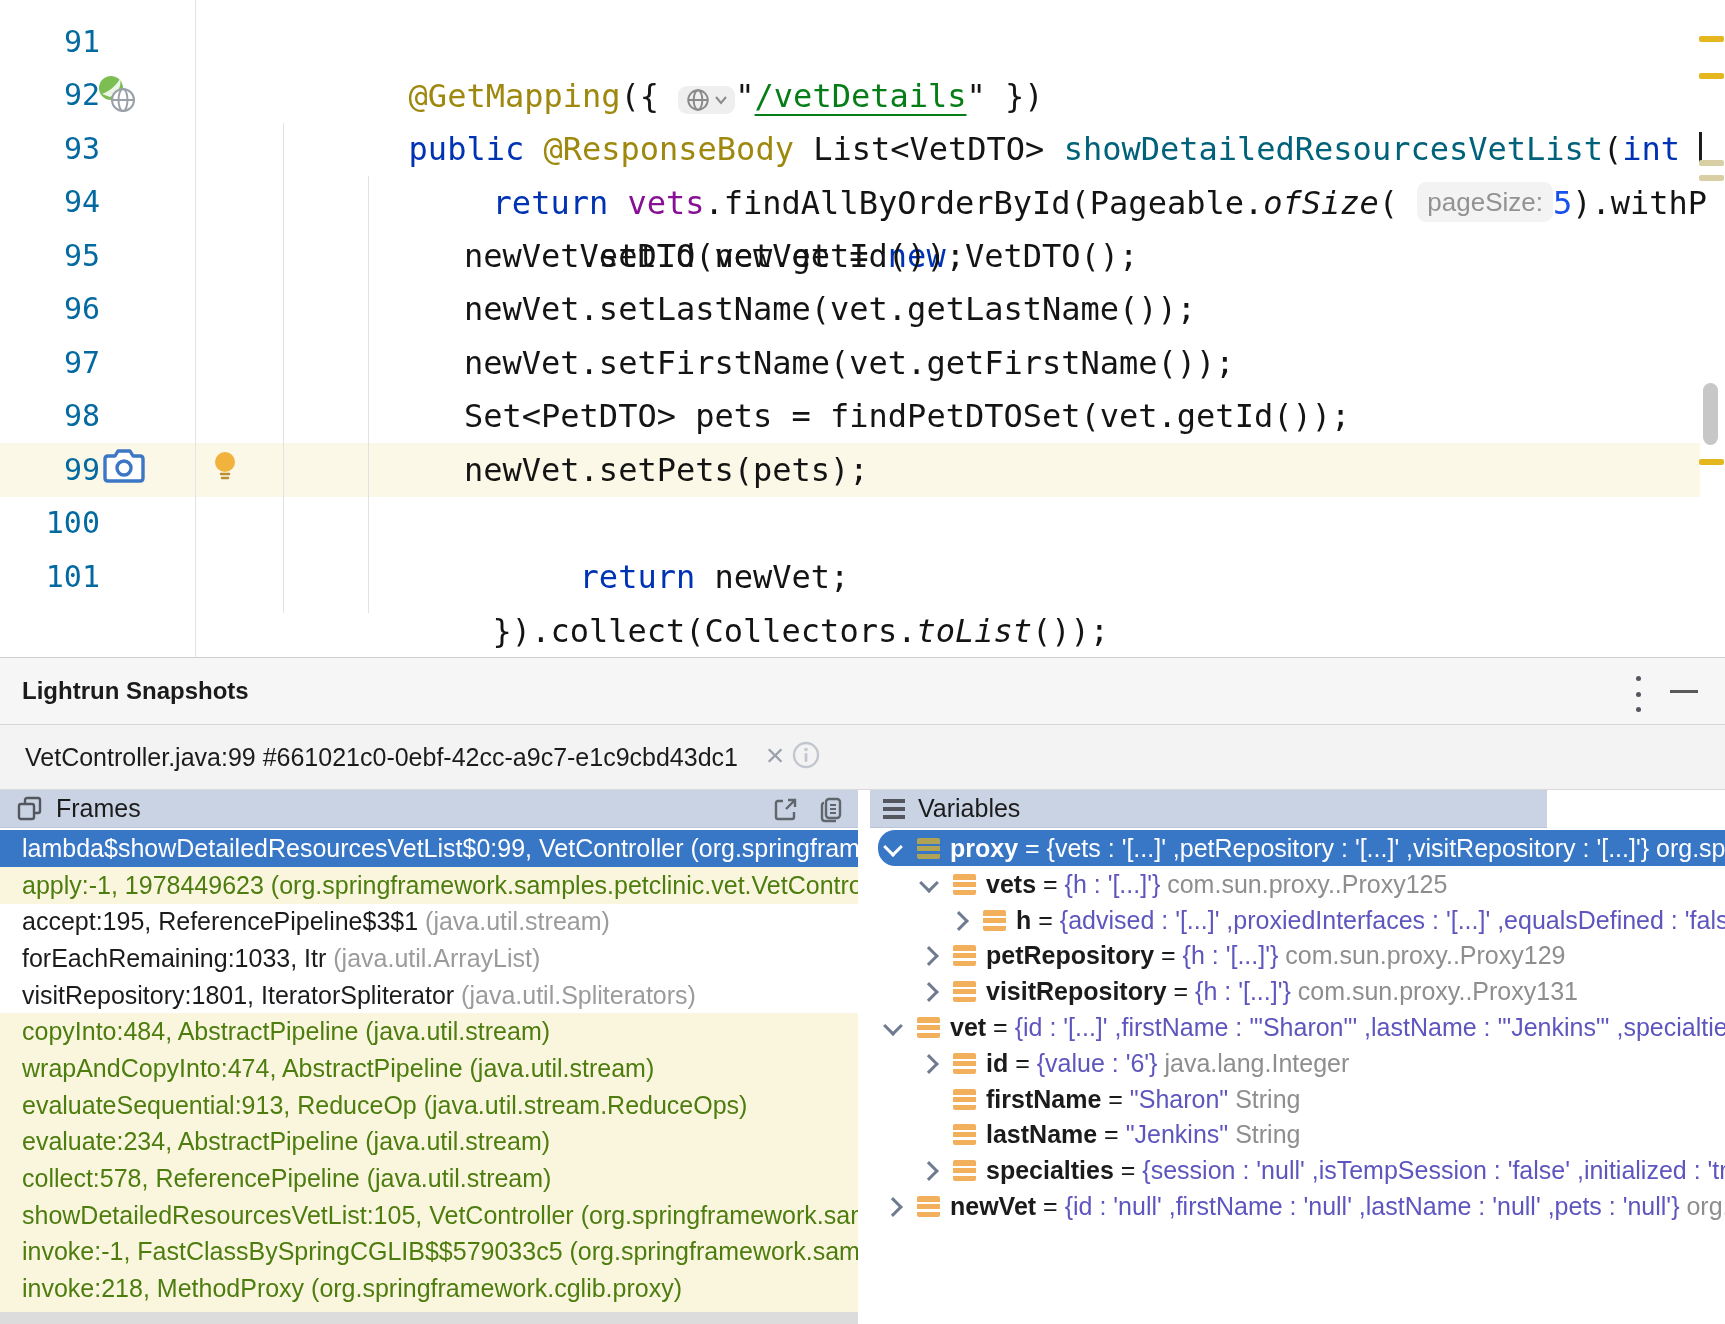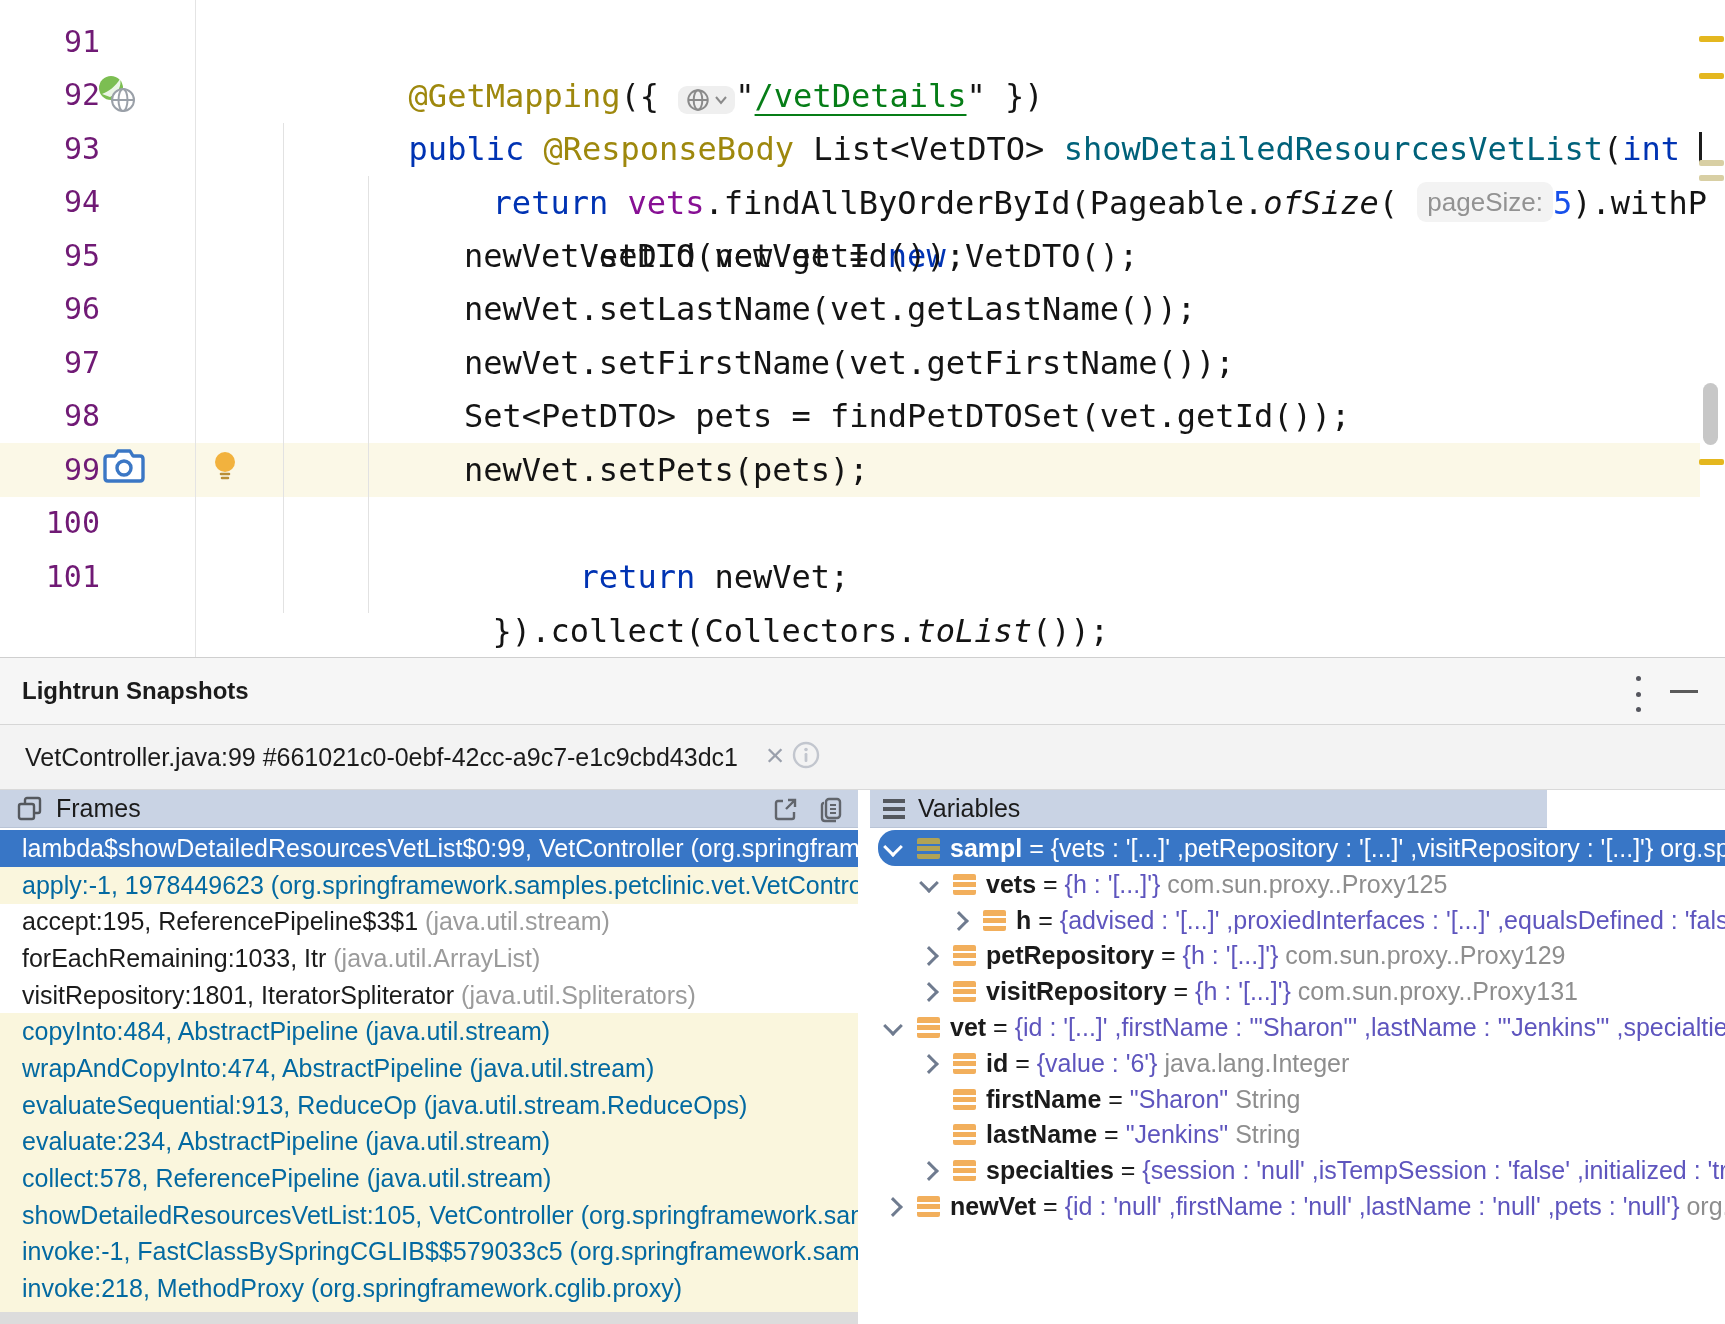--- a/index.html
+++ b/index.html
@@ -5,21 +5,21 @@
   html,body{margin:0;padding:0;background:#fff;}
   .screen{position:relative;width:1725px;height:1324px;background:#fff;overflow:hidden;
           font-family:"Liberation Sans", sans-serif;}
   
   .editor{position:absolute;left:0;top:0;width:1725px;height:657px;background:#fff;overflow:hidden;}
   .hl99{position:absolute;left:0;top:443px;width:1700px;height:54px;background:#FBF8E7;}
   .gutterline{position:absolute;left:195px;top:0;width:1px;height:657px;background:#E4E4E4;}
   .guide1{position:absolute;left:283px;top:123px;width:1px;height:490px;background:#E2E2E2;}
   .guide2{position:absolute;left:368px;top:176px;width:1px;height:437px;background:#E2E2E2;}
   .ln{position:absolute;left:0;width:100px;height:54px;line-height:54px;text-align:right;
-      color:#701a75;font-family:"DejaVu Sans Mono", monospace;font-size:30px;}
+      color:#0369a1;font-family:"DejaVu Sans Mono", monospace;font-size:30px;}
   .cl{position:absolute;height:54px;line-height:54px;white-space:pre;
       font-family:"DejaVu Sans Mono", monospace;font-size:32px;color:#141414;}
   .cl span{white-space:pre;}
   .k{color:#0033B3;} .ann{color:#9E880D;} .m{color:#00627A;} .f{color:#871094;}
   .n{color:#1750EB;} .it{font-style:italic;}
   .s{color:#067D17;text-decoration:underline;text-decoration-thickness:2px;text-underline-offset:7px;}
   .chip{display:inline-flex;align-items:center;gap:3px;background:#EFEFEF;border-radius:9px;
         padding:1px 7px;vertical-align:-6px;}
   .inlay{display:inline-block;background:#F3F3F3;border-radius:9px;color:#929292;
          font-family:"Liberation Sans", sans-serif;font-size:26px;line-height:40px;
@@ -50,21 +50,21 @@
   
   .phead{position:absolute;top:790px;height:38px;background:#C9D3E4;border-bottom:1px solid #B9C4D6;
          box-sizing:border-box;font-size:25px;color:#1b1b1b;}
   .phead .ptitle{position:absolute;top:0;height:37px;line-height:37px;}
   .frames{position:absolute;left:0;top:828px;width:858px;height:496px;overflow:hidden;background:#fff;}
   .creampad{position:absolute;left:0;top:479px;width:858px;height:5px;background:#FAF6DD;}
   .hstrip{position:absolute;left:0;top:484px;width:858px;height:12px;background:#DCDCDC;}
   .frow{position:absolute;left:0;width:858px;height:37px;line-height:37px;padding-left:22px;
         box-sizing:border-box;font-size:25px;white-space:pre;overflow:hidden;}
   .frow .fmain{color:#1b1b1b;} .frow .fsfx{color:#9B9B9B;}
-  .frow.dim{background:#FAF6DD;} .frow.dim .fmain,.frow.dim .fsfx{color:#0369a1;}
+  .frow.dim{background:#FAF6DD;} .frow.dim .fmain,.frow.dim .fsfx{color:#4d7c0f;}
   .frow.sel{background:#3876C6;} .frow.sel .fmain,.frow.sel .fsfx{color:#fff;}
   .vars{position:absolute;left:870px;top:828px;width:855px;height:496px;overflow:hidden;background:#fff;}
   .vrow{position:absolute;left:0;width:855px;height:36px;line-height:36px;white-space:pre;
         overflow:hidden;font-size:25px;}
   .vrow .pill{position:absolute;left:8px;right:0;top:0;bottom:0;background:#3876C6;
               border-radius:17px 0 0 17px;}
   .chev{position:absolute;top:12px;width:11px;height:11px;border-right:3px solid #6F7B8F;
         border-bottom:3px solid #6F7B8F;}
   .chev.down{transform:rotate(45deg);top:10px;}
   .chev.right{transform:rotate(-45deg);}
@@ -235,21 +235,21 @@
     </span>
     <span class="ptitle" style="left:48px">Variables</span>
   </div>
 
   <div class="vars">
 
     <div class="vrow sel" style="top:2px">
       <span class="pill"></span>
       <span class="chev down white" style="left:16px"></span>
       <span class="vicon sel" style="left:47px"></span>
-      <span class="vtext" style="left:80px"><span class="vname">sampl</span><span class="veq"> = </span><span class="vval">{vets : '[...]' ,petRepository : '[...]' ,visitRepository : '[...]'}</span><span class="vtype"> org.sprin</span></span>
+      <span class="vtext" style="left:80px"><span class="vname">proxy</span><span class="veq"> = </span><span class="vval">{vets : '[...]' ,petRepository : '[...]' ,visitRepository : '[...]'}</span><span class="vtype"> org.sprin</span></span>
     </div>
 
     <div class="vrow" style="top:38px">
       <span class="chev down" style="left:52px"></span>
       <span class="vicon" style="left:83px"></span>
       <span class="vtext" style="left:116px"><span class="vname">vets</span><span class="veq"> = </span><span class="vval">{h : '[...]'}</span><span class="vtype"> com.sun.proxy..Proxy125</span></span>
     </div>
 
     <div class="vrow" style="top:74px">
       <span class="chev right" style="left:82px"></span>

